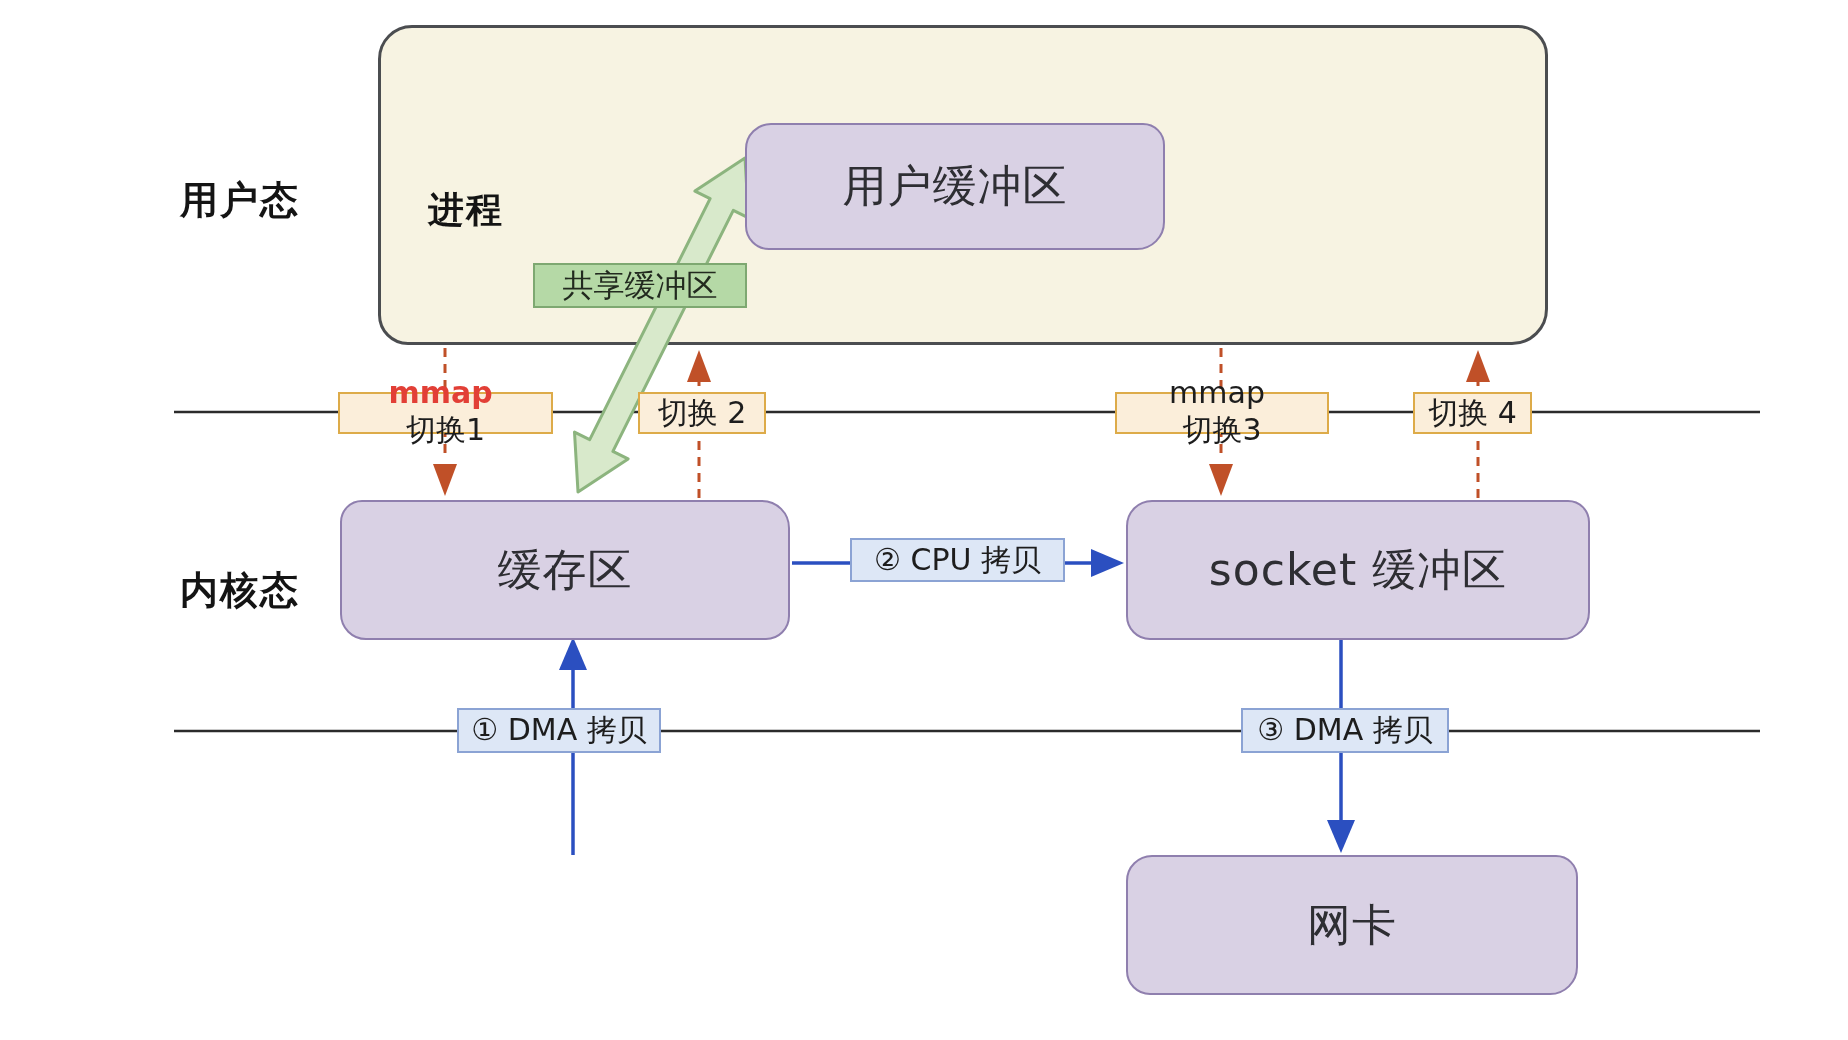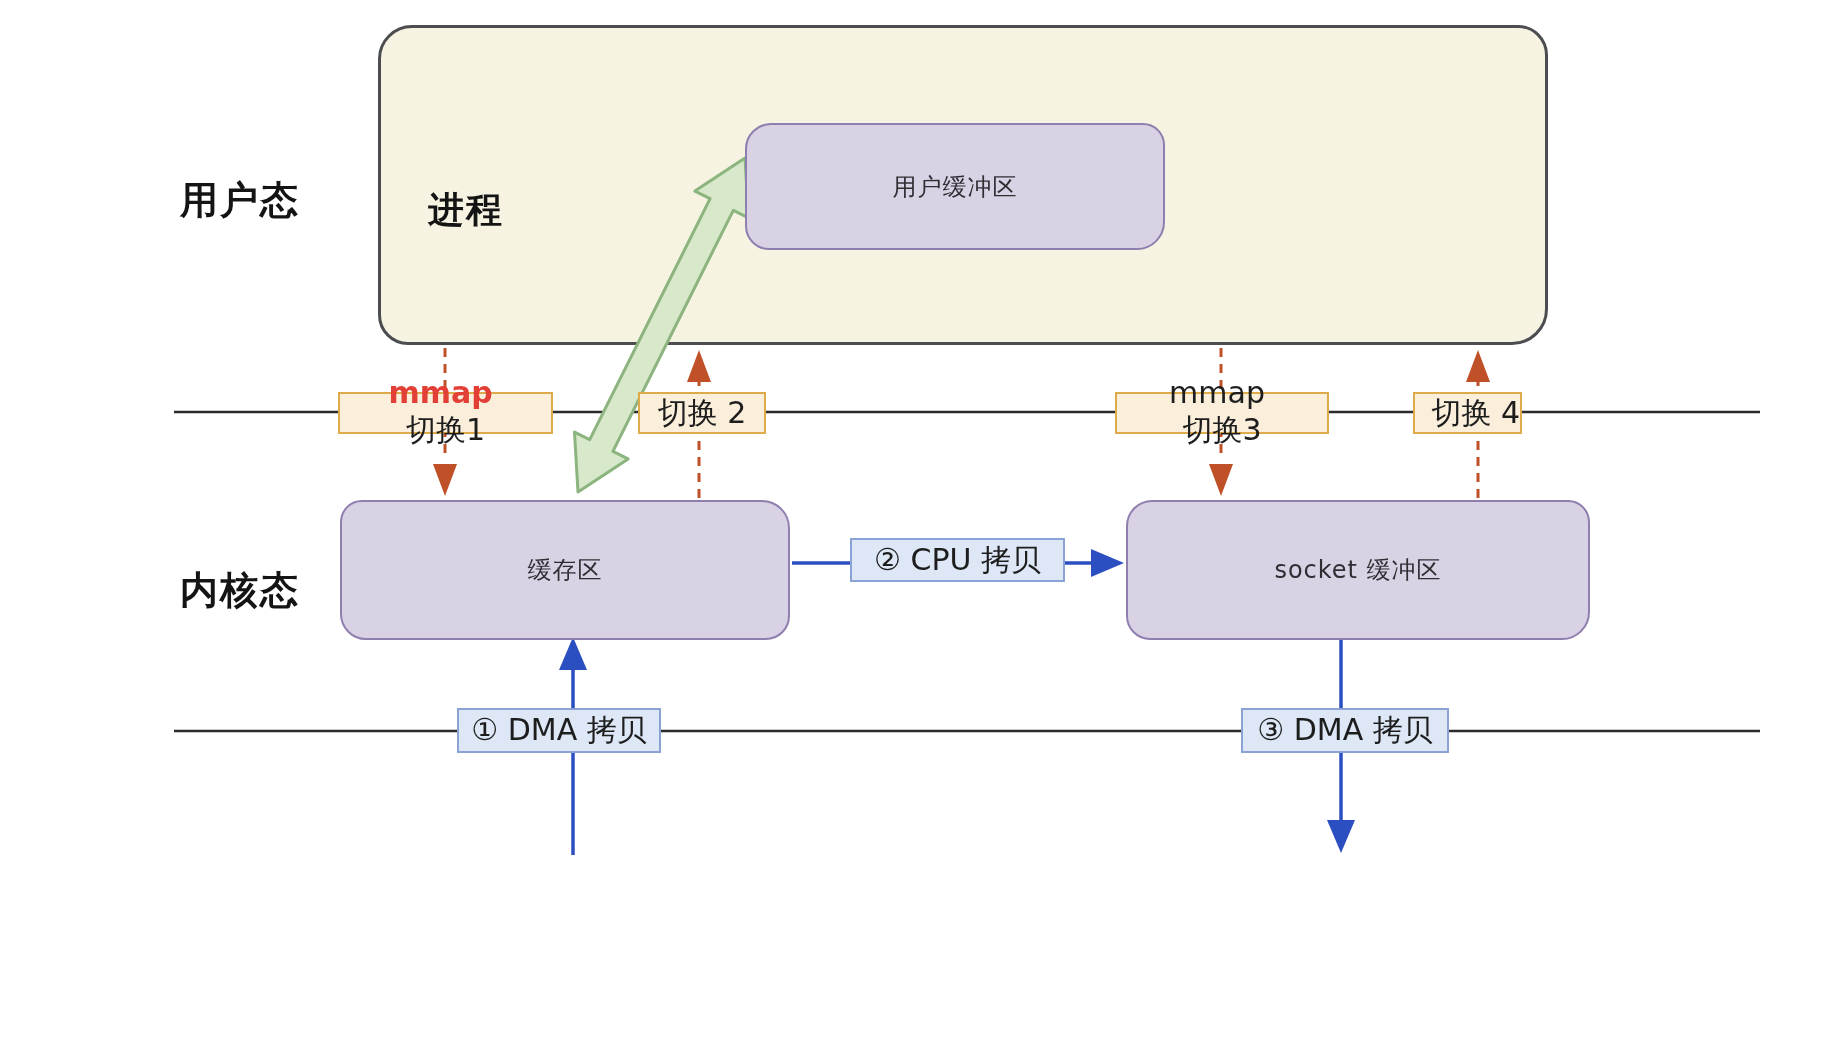--- a/index.html
+++ b/index.html
@@ -28,21 +28,21 @@
     fill:var(--arrow-green-fill,#d8e9cb);
     stroke:var(--arrow-green-border,#8cb47e);
     stroke-width:3;stroke-linejoin:round;
   }
   
   .node{
     background:var(--purple-fill,#d9d1e4);
     border:2.5px solid var(--purple-border,#8f7fae);
     box-sizing:border-box;
     display:flex;align-items:center;justify-content:center;
-    font-size:24px;color:#2e2e33;letter-spacing:1px;
+    font-size:44px;color:#2e2e33;letter-spacing:1px;
   }
   .node.r1{border-radius:26px 22px 28px 24px;}
   .node.r2{border-radius:22px 28px 24px 26px;}
   
   .zone-label{font-size:38px;font-weight:bold;color:#141414;letter-spacing:2px;}
   .proc-label{font-size:36px;font-weight:bold;color:#141414;letter-spacing:2px;}
   .tag-green{
     background:var(--green-fill,#b5d9a6);
     border:2px solid var(--green-border,#7ea871);
     box-sizing:border-box;display:flex;align-items:center;justify-content:center;
@@ -114,34 +114,40 @@
 
   <div class="abs node r1" style="left:745px;top:123px;width:420px;height:127px;">
     <span>用户缓冲区</span>
   </div>
   <div class="abs node r2" style="left:340px;top:500px;width:450px;height:140px;">
     <span>缓存区</span>
   </div>
   <div class="abs node r1" style="left:1126px;top:500px;width:464px;height:140px;">
     <span>socket 缓冲区</span>
   </div>
+  <div class="abs node r1" style="left:1126px;top:855px;width:452px;height:140px;">
+    <span>网卡</span>
+  </div>
 
+  <div class="abs tag-green" style="left:533px;top:263px;width:214px;height:45px;">
+    <span>共享缓冲区</span>
+  </div>
 
   <div class="abs tag-tan" style="left:338px;top:392px;width:215px;height:42px;">
     <span class="prefix red">mmap</span>
     <span>切换1</span>
   </div>
   <div class="abs tag-tan" style="left:638px;top:392px;width:128px;height:42px;">
     <span>切换 2</span>
   </div>
   <div class="abs tag-tan" style="left:1115px;top:392px;width:214px;height:42px;">
     <span class="prefix">mmap</span>
     <span>切换3</span>
   </div>
-  <div class="abs tag-tan" style="left:1413px;top:392px;width:109px;height:42px;align-items:flex-end;">
+  <div class="abs tag-tan" style="left:1413px;top:392px;width:119px;height:42px;">
     <span>切换 4</span>
   </div>
 
   <div class="abs tag-blue" style="left:457px;top:708px;width:204px;height:45px;">
     <span>① DMA 拷贝</span>
   </div>
   <div class="abs tag-blue" style="left:850px;top:538px;width:215px;height:44px;">
     <span>② CPU 拷贝</span>
   </div>
   <div class="abs tag-blue" style="left:1225px;top:708px;width:208px;height:45px;margin-left:16px;">

